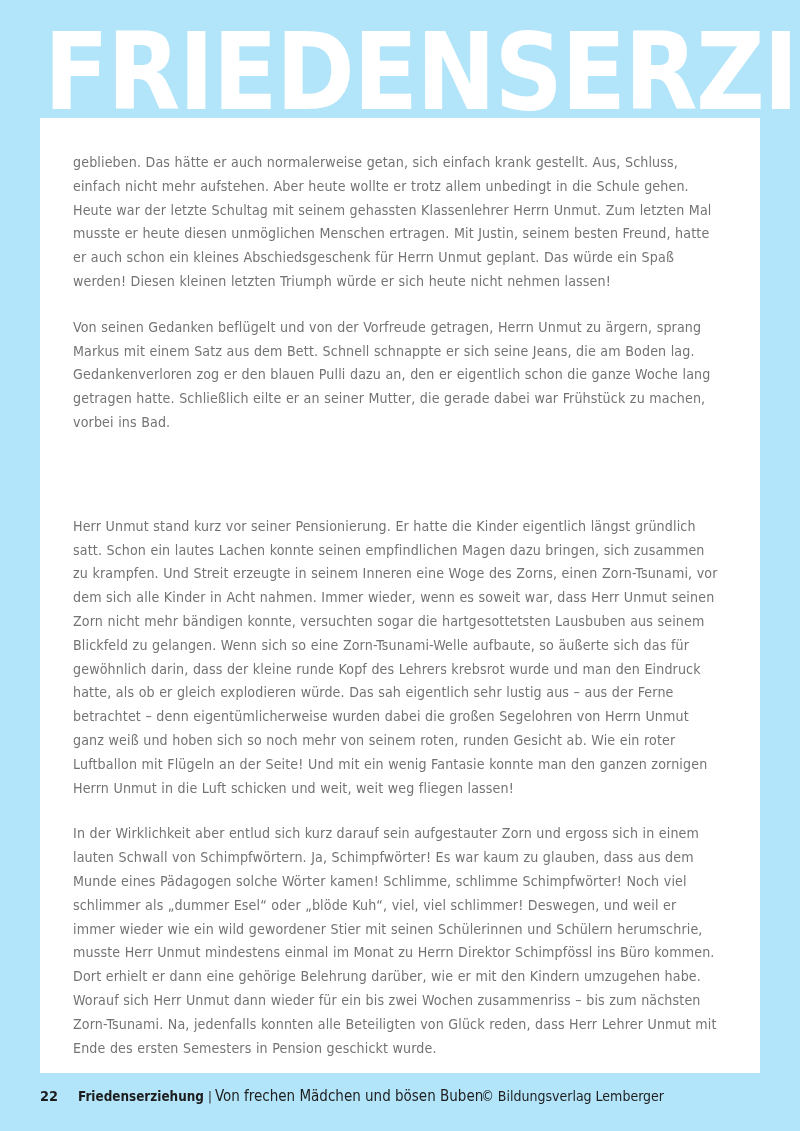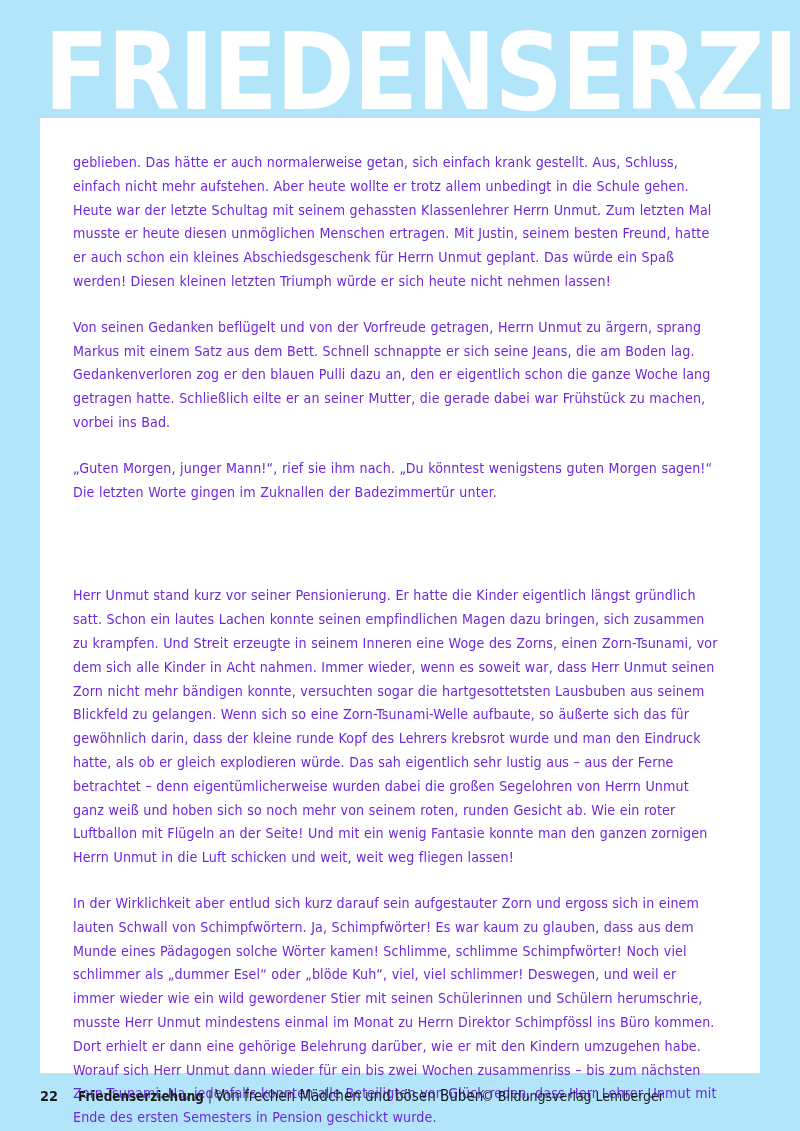--- a/index.html
+++ b/index.html
@@ -81,21 +81,21 @@
 
   
   .article {
     position: absolute;
     left: 73px;
     top: 151px;
     width: 648px;
   }
   .para {
     margin: 0 0 22px 0;
-    color: #6d28d9;
+    color: #737373;
     font-family: "Liberation Sans Narrow", "DejaVu Sans Condensed", "Liberation Sans", sans-serif;
     font-size: 14.1px;
     line-height: 23.8px;
     letter-spacing: 0.01em;
     text-align: left;
     word-spacing: 0.02em;
   }
   .para:last-child { margin-bottom: 0; }
 
   .section-gap { height: 34px; }
@@ -174,21 +174,20 @@
       <div class="masthead-word">FRIEDENSERZIEHUNG</div>
     </div>
   </div>
 
   <div class="article">
 
     <p class="para">geblieben. Das hätte er auch normalerweise getan, sich einfach krank gestellt. Aus, Schluss, einfach nicht mehr aufstehen. Aber heute wollte er trotz allem unbedingt in die Schule gehen. Heute war der letzte Schultag mit seinem gehassten Klassenlehrer Herrn Unmut. Zum letzten Mal musste er heute diesen unmöglichen Menschen ertragen. Mit Justin, seinem besten Freund, hatte er auch schon ein kleines Abschiedsgeschenk für Herrn Unmut geplant. Das würde ein Spaß werden! Diesen kleinen letzten Triumph würde er sich heute nicht nehmen lassen!</p>
 
     <p class="para">Von seinen Gedanken beflügelt und von der Vorfreude getragen, Herrn Unmut zu ärgern, sprang Markus mit einem Satz aus dem Bett. Schnell schnappte er sich seine Jeans, die am Boden lag. Gedankenverloren zog er den blauen Pulli dazu an, den er eigentlich schon die ganze Woche lang getragen hatte. Schließlich eilte er an seiner Mutter, die gerade dabei war Frühstück zu machen, vorbei ins Bad.</p>
 
-    <p class="para">„Guten Morgen, junger Mann!“, rief sie ihm nach. „Du könntest wenigstens guten Morgen sagen!“ Die letzten Worte gingen im Zuknallen der Badezimmertür unter.</p>
 
     <div class="section-gap"></div>
 
 
     <div class="section-head-gap"></div>
 
     <p class="para">Herr Unmut stand kurz vor seiner Pensionierung. Er hatte die Kinder eigentlich längst gründlich satt. Schon ein lautes Lachen konnte seinen empfindlichen Magen dazu bringen, sich zusammen zu krampfen. Und Streit erzeugte in seinem Inneren eine Woge des Zorns, einen Zorn-Tsunami, vor dem sich alle Kinder in Acht nahmen. Immer wieder, wenn es soweit war, dass Herr Unmut seinen Zorn nicht mehr bändigen konnte, versuchten sogar die hartgesottetsten Lausbuben aus seinem Blickfeld zu gelangen. Wenn sich so eine Zorn-Tsunami-Welle aufbaute, so äußerte sich das für gewöhnlich darin, dass der kleine runde Kopf des Lehrers krebsrot wurde und man den Eindruck hatte, als ob er gleich explodieren würde. Das sah eigentlich sehr lustig aus – aus der Ferne betrachtet – denn eigentümlicherweise wurden dabei die großen Segelohren von Herrn Unmut ganz weiß und hoben sich so noch mehr von seinem roten, runden Gesicht ab. Wie ein roter Luftballon mit Flügeln an der Seite! Und mit ein wenig Fantasie konnte man den ganzen zornigen Herrn Unmut in die Luft schicken und weit, weit weg fliegen lassen!</p>
 
     <p class="para">In der Wirklichkeit aber entlud sich kurz darauf sein aufgestauter Zorn und ergoss sich in einem lauten Schwall von Schimpfwörtern. Ja, Schimpfwörter! Es war kaum zu glauben, dass aus dem Munde eines Pädagogen solche Wörter kamen! Schlimme, schlimme Schimpfwörter! Noch viel schlimmer als „dummer Esel“ oder „blöde Kuh“, viel, viel schlimmer! Deswegen, und weil er immer wieder wie ein wild gewordener Stier mit seinen Schülerinnen und Schülern herumschrie, musste Herr Unmut mindestens einmal im Monat zu Herrn Direktor Schimpfössl ins Büro kommen. Dort erhielt er dann eine gehörige Belehrung darüber, wie er mit den Kindern umzugehen habe. Worauf sich Herr Unmut dann wieder für ein bis zwei Wochen zusammenriss – bis zum nächsten Zorn-Tsunami. Na, jedenfalls konnten alle Beteiligten von Glück reden, dass Herr Lehrer Unmut mit Ende des ersten Semesters in Pension geschickt wurde.</p>
 

